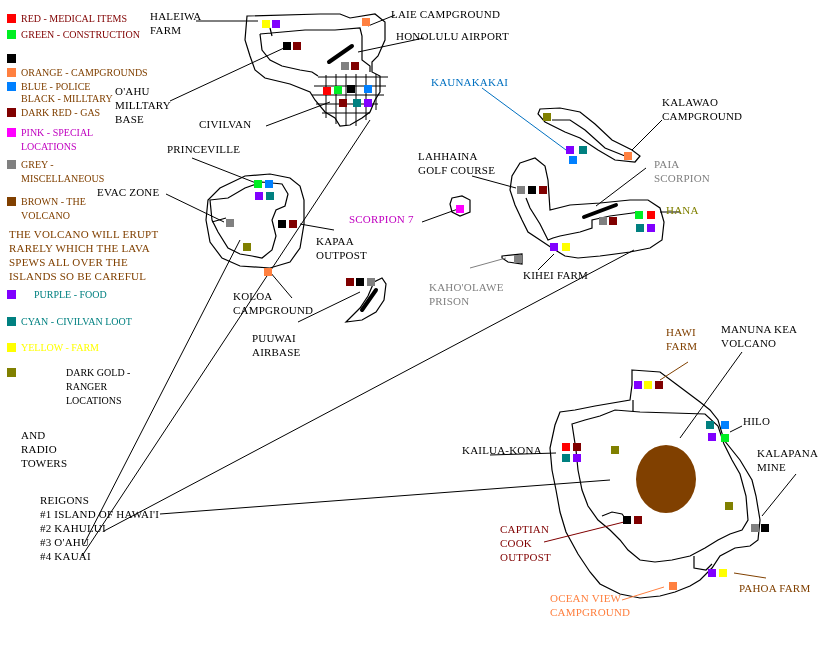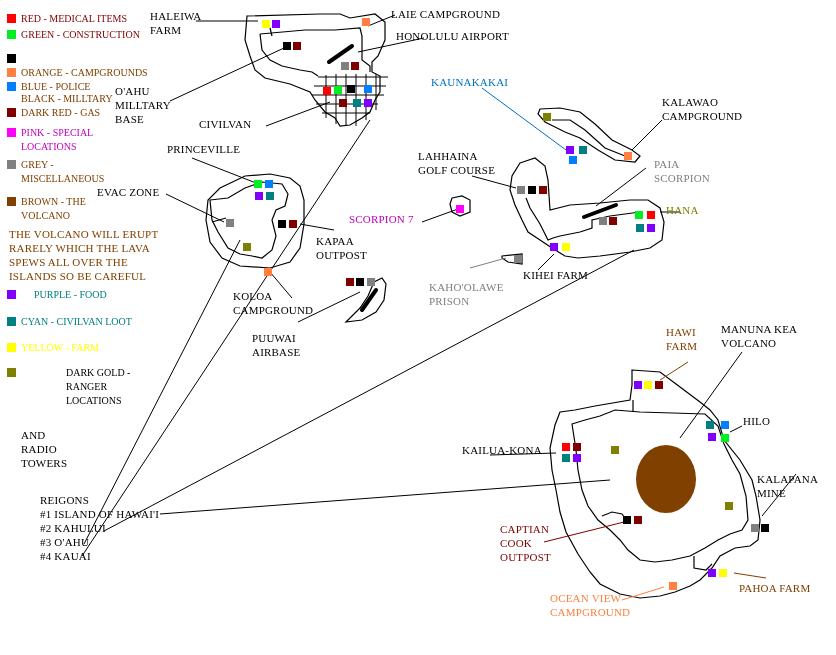--- a/index.html
+++ b/index.html
@@ -241,20 +241,20 @@
 <div class="lbl" style="left:233px;top:289px;">KOLOA
 CAMPGROUND</div>
 <div class="lbl" style="left:252px;top:331px;">PUUWAI
 AIRBASE</div>
 <div class="lbl" style="left:666px;top:325px;color:#804000;">HAWI
 FARM</div>
 <div class="lbl" style="left:721px;top:322px;">MANUNA KEA
 VOLCANO</div>
 <div class="lbl" style="left:743px;top:414px;">HILO</div>
 <div class="lbl" style="left:445px;top:443px;margin-left:17px;">KAILUA-KONA</div>
-<div class="lbl" style="left:757px;top:472px;">KALAPANA
+<div class="lbl" style="left:757px;top:446px;">KALAPANA
 MINE</div>
 <div class="lbl" style="left:500px;top:522px;color:#800000;">CAPTIAN
 COOK
 OUTPOST</div>
 <div class="lbl" style="left:550px;top:591px;color:#ff8040;">OCEAN VIEW
 CAMPGROUND</div>
 <div class="lbl" style="left:739px;top:581px;color:#804000;">PAHOA FARM</div>
 
 </body></html>

